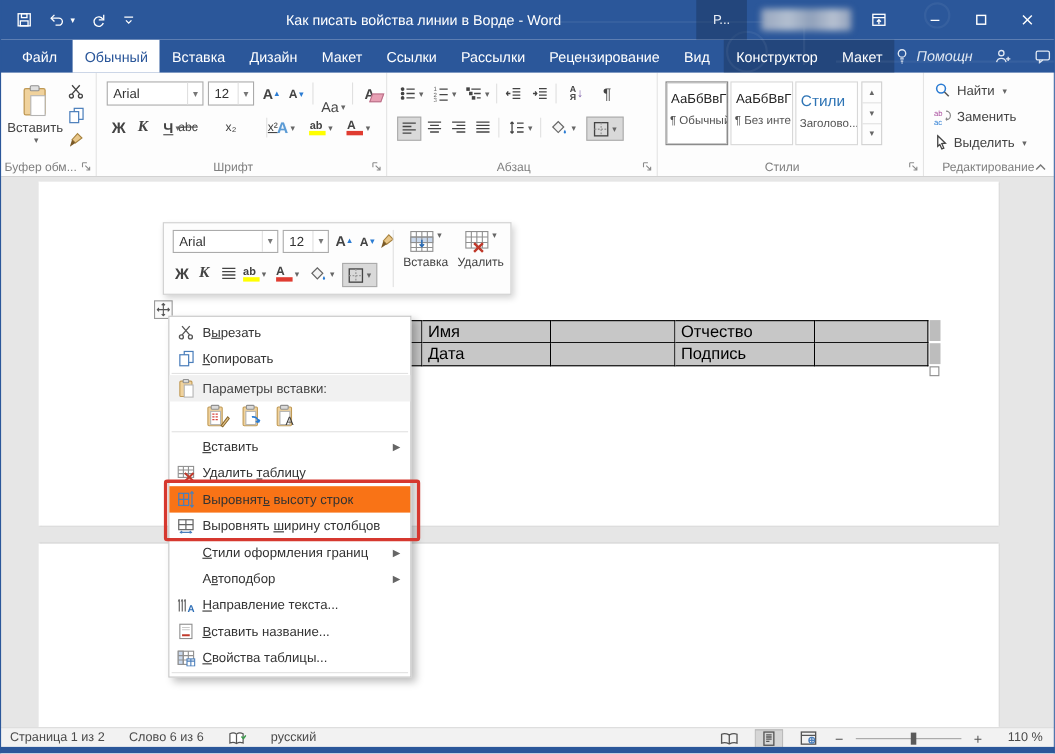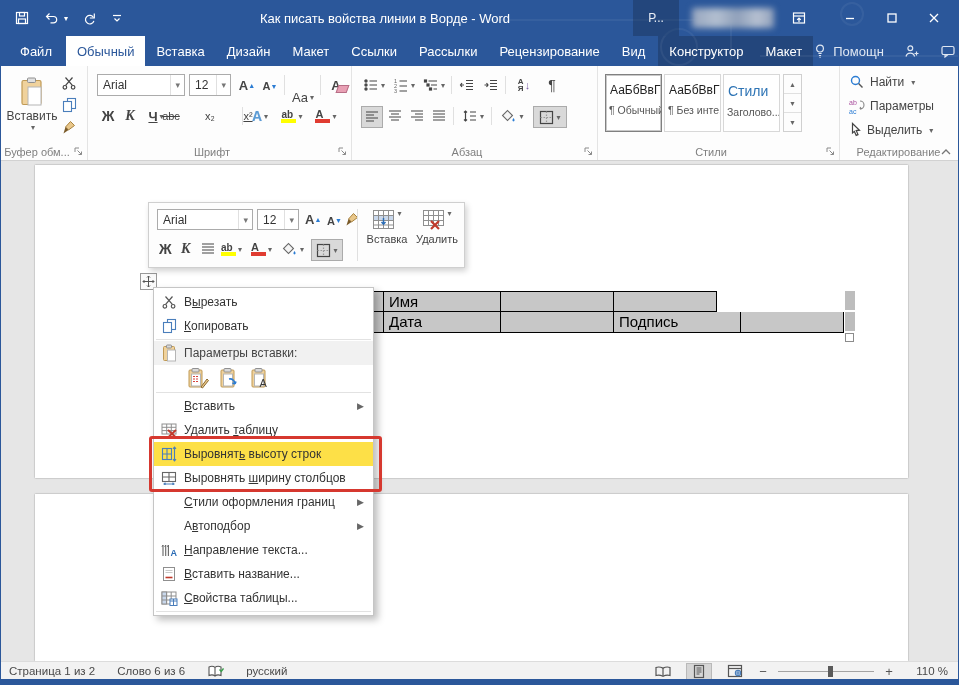--- a/index.html
+++ b/index.html
@@ -24,21 +24,21 @@
   .winctl .wbtn{width:42px;height:36px;display:flex;align-items:center;justify-content:center;color:#fff;}
   .ribbondisp{position:absolute;right:152px;top:0;height:36px;display:flex;align-items:center;color:#fff;}
 
   
   .tabrow{position:absolute;left:0;top:36px;width:100%;height:30px;background:#2b579a;display:flex;align-items:stretch;z-index:9;}
   .tab{display:flex;align-items:center;padding:0 11px;font-size:13px;color:#fff;white-space:nowrap;cursor:default;}
   .tab.file{padding:0 14px;margin-left:6px;}
   .tab.active{background:#fff;color:#2b579a;}
   .ctx-group{display:flex;background:rgba(20,40,70,.35);margin-left:2px;}
   .tab-extras{margin-left:auto;display:flex;align-items:center;gap:20px;padding-right:16px;color:#dfe7f2;font-size:13px;}
-  .help-cluster{display:flex;align-items:flex-end;gap:6px;}
+  .help-cluster{display:flex;align-items:flex-start;gap:6px;font-style:italic;}
 
   
   .ribbon{position:absolute;left:1px;top:66px;width:957px;height:94px;background:#fdfdfd;border-bottom:1px solid #d2d2d2;z-index:8;color:#444;}
   .rgroup{position:absolute;top:0;height:94px;border-right:1px solid #e4e4e4;}
   .rgroup .glabel{position:absolute;bottom:2px;left:0;right:14px;text-align:center;font-size:11px;color:#7f7f7f;white-space:nowrap;overflow:hidden;}
   .launcher{position:absolute;bottom:3px;right:3px;color:#8a8a8a;}
   .combo{position:absolute;height:22px;border:1px solid #ababab;background:#fff;display:flex;align-items:center;font-size:12px;padding-left:5px;box-sizing:border-box;color:#333;}
   .combo .arr{margin-left:auto;padding:0 4px;color:#777;font-size:9px;border-left:1px solid #e0e0e0;align-self:stretch;display:flex;align-items:center;}
   .rbtn{position:absolute;display:flex;align-items:center;justify-content:center;color:#444;}
   .rbtn.boxed{background:#d9d9d9;border:1px solid #ababab;}
@@ -97,21 +97,21 @@
   .mb-big{position:absolute;top:6px;width:48px;height:52px;display:flex;flex-direction:column;align-items:center;color:#444;}
   .mb-big .blabel{font-size:11px;margin-top:3px;white-space:nowrap;}
   .mb-sep{position:absolute;left:208px;top:6px;width:1px;height:52px;background:#e0e0e0;}
 
   
   .cmenu{position:absolute;left:152px;top:127px;width:221px;background:#fff;border:1px solid #c5c5c5;box-shadow:4px 4px 7px rgba(0,0,0,.25);z-index:5;padding:2px 0;box-sizing:border-box;}
   .menu-item{display:flex;align-items:center;height:24px;font-size:12px;color:#333;cursor:default;}
   .menu-item .mico{width:30px;display:flex;align-items:center;justify-content:center;flex:0 0 30px;color:#555;}
   .menu-item .mlabel{white-space:nowrap;}
   .menu-item .msub{margin-left:auto;padding-right:9px;color:#666;font-size:9px;}
-  .menu-item.hovered{background:#fde047;}
+  .menu-item.hovered{background:#f97316;}
   .menu-item.header{background:#f1f1f1;color:#444;}
   .menu-sep{height:1px;background:#e2e2e2;margin:1px 2px;}
   .paste-row{display:flex;align-items:center;height:26px;gap:9px;padding-left:33px;}
   .paste-row .pbtn{display:flex;align-items:center;}
   .redbox{position:absolute;left:148px;top:276px;width:227px;height:50px;border:3px solid #d6382f;border-radius:3px;z-index:6;pointer-events:none;}
 
   
   .statusbar{position:absolute;left:1px;top:661px;width:957px;height:18px;background:#f2f2f2;border-top:1px solid #dcdcdc;display:flex;align-items:center;font-size:11.5px;color:#4a4a4a;z-index:10;}
   .sb-left{display:flex;align-items:center;gap:22px;padding-left:8px;}
   .sb-right{margin-left:auto;display:flex;align-items:center;gap:10px;padding-right:10px;}
@@ -538,21 +538,21 @@
       </div>
       <div class="editrow" style="top:32px;">
         <span>
             <svg width="16" height="16" viewBox="0 0 16 16">
               <text x="0" y="7" font-size="7" fill="#aa4f9e" font-family="Liberation Sans">ab</text>
               <text x="0" y="15.5" font-size="7" fill="#2b7cd3" font-family="Liberation Sans">ac</text>
               <path d="M11 3 a3.5 3.5 0 0 1 0 8" fill="none" stroke="#888" stroke-width="1.1"></path>
               <path d="M11 11 l2-.8 M11 11 l.6-2" stroke="#888" stroke-width="1.1" fill="none"></path>
             </svg>
           </span>
-        <span>Параметры</span>
+        <span>Заменить</span>
       </div>
       <div class="editrow" style="top:56px;">
         <span>
             <svg width="13" height="16" viewBox="0 0 13 16" fill="none" stroke="currentColor" stroke-width="1.2">
               <path d="M3.5 1.5 L10.5 8.2 L7.2 8.6 L9 12.6 L7.2 13.4 L5.4 9.4 L3.5 11 Z" fill="#fff"></path>
             </svg>
           </span>
         <span>Выделить</span>
           <span class="dd">▾</span>
       </div>
@@ -565,20 +565,21 @@
 
   <div class="doc">
     <div class="page page1"></div>
     <div class="page page2"></div>
 
     <div class="wtable" id="wtable">
         <div class="t-row">
           <div class="t-cell" style="width: 228px;"></div>
           <div class="t-cell" style="width: 117px;">Имя</div>
           <div class="t-cell" style="width: 113px;"></div>
+          <div class="t-cell" style="width: 127px;">Отчество</div>
           <div class="t-cell" style="width: 103px;"></div>
         </div>
         <div class="t-row">
           <div class="t-cell" style="width: 228px;"></div>
           <div class="t-cell" style="width: 117px;">Дата</div>
           <div class="t-cell" style="width: 113px;"></div>
           <div class="t-cell" style="width: 127px;">Подпись</div>
           <div class="t-cell" style="width: 103px;"></div>
         </div>
       </div>

